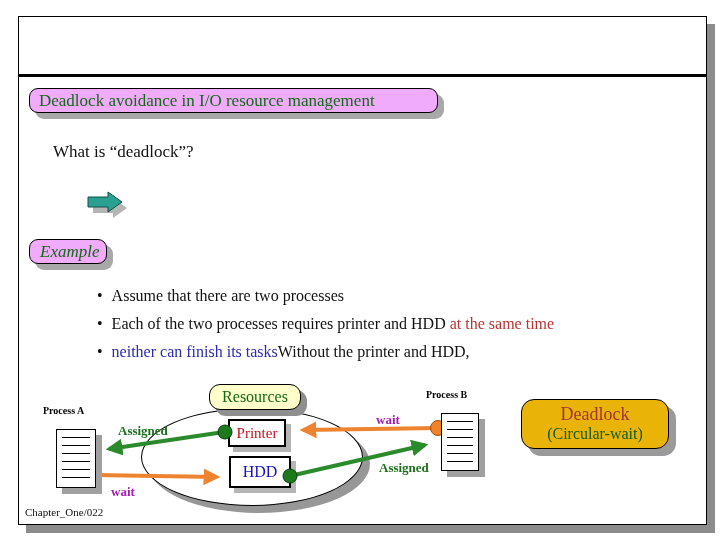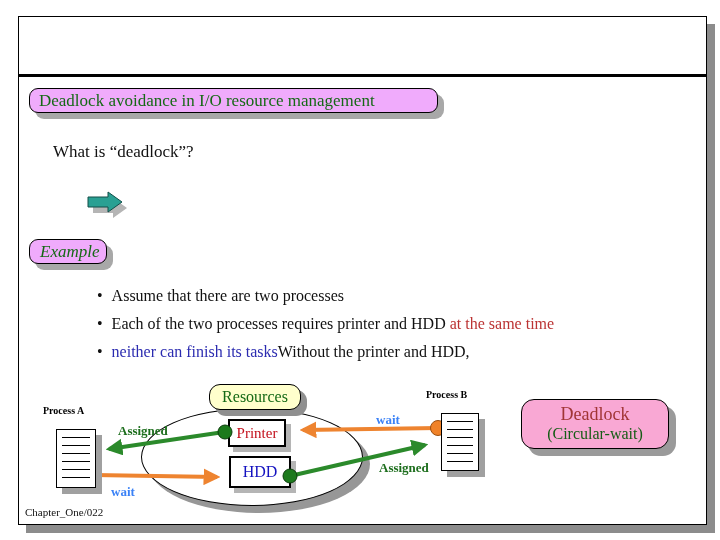--- a/index.html
+++ b/index.html
@@ -34,22 +34,22 @@
     display:flex;align-items:center;justify-content:center;font-weight:normal;z-index:3;}
   .printer-box{left:209px;top:402px;width:54px;height:24px;font-size:15px;color:#c3101c;}
   .hdd-box{left:210px;top:439px;width:58px;height:28px;font-size:16px;color:#1412c0;}
   .arrows{position:absolute;left:0;top:0;width:687px;height:507px;z-index:4;pointer-events:none;}
   .proc-label{position:absolute;font-size:10px;font-weight:bold;color:#000;z-index:5;}
   .doc{position:absolute;background:#fff;border:1.5px solid #000;box-shadow:6px 6px 0 #a0a0a0;z-index:5;}
   .doc-lines{position:absolute;left:5px;right:5px;top:7px;bottom:3px;
     background:repeating-linear-gradient(to bottom,#000 0 1.5px,transparent 1.5px 8px);}
   .edge-label{position:absolute;font-size:13px;font-weight:bold;z-index:5;white-space:nowrap;}
   .green-lbl{color:#1d6e1d;}
-  .orange-lbl{color:#3b82f6;}
-  .deadlock-box{position:absolute;left:502px;top:382px;width:146px;height:48px;background:#f9a8d4;
+  .orange-lbl{color:#a21caf;}
+  .deadlock-box{position:absolute;left:502px;top:382px;width:146px;height:48px;background:#eab308;
     border:1.5px solid #000;border-radius:13px;box-shadow:7px 7px 0 #9a9a9a;z-index:3;
     display:flex;flex-direction:column;align-items:center;justify-content:center;line-height:1.15;}
   .deadlock-t{font-size:18px;color:#a13535;}
   .deadlock-s{font-size:16px;color:#155c15;}
   .footer-id{position:absolute;left:6px;top:489px;font-size:11px;color:#111;z-index:5;}
   .logo{position:absolute;left:585px;top:460px;z-index:5;
     font-family:"Liberation Sans","DejaVu Sans",sans-serif;font-weight:bold;font-size:37px;
     letter-spacing:-1px;line-height:36px;}
   .logo .siu{color:#262626;}
   .logo .e{color:#e8100c;}

